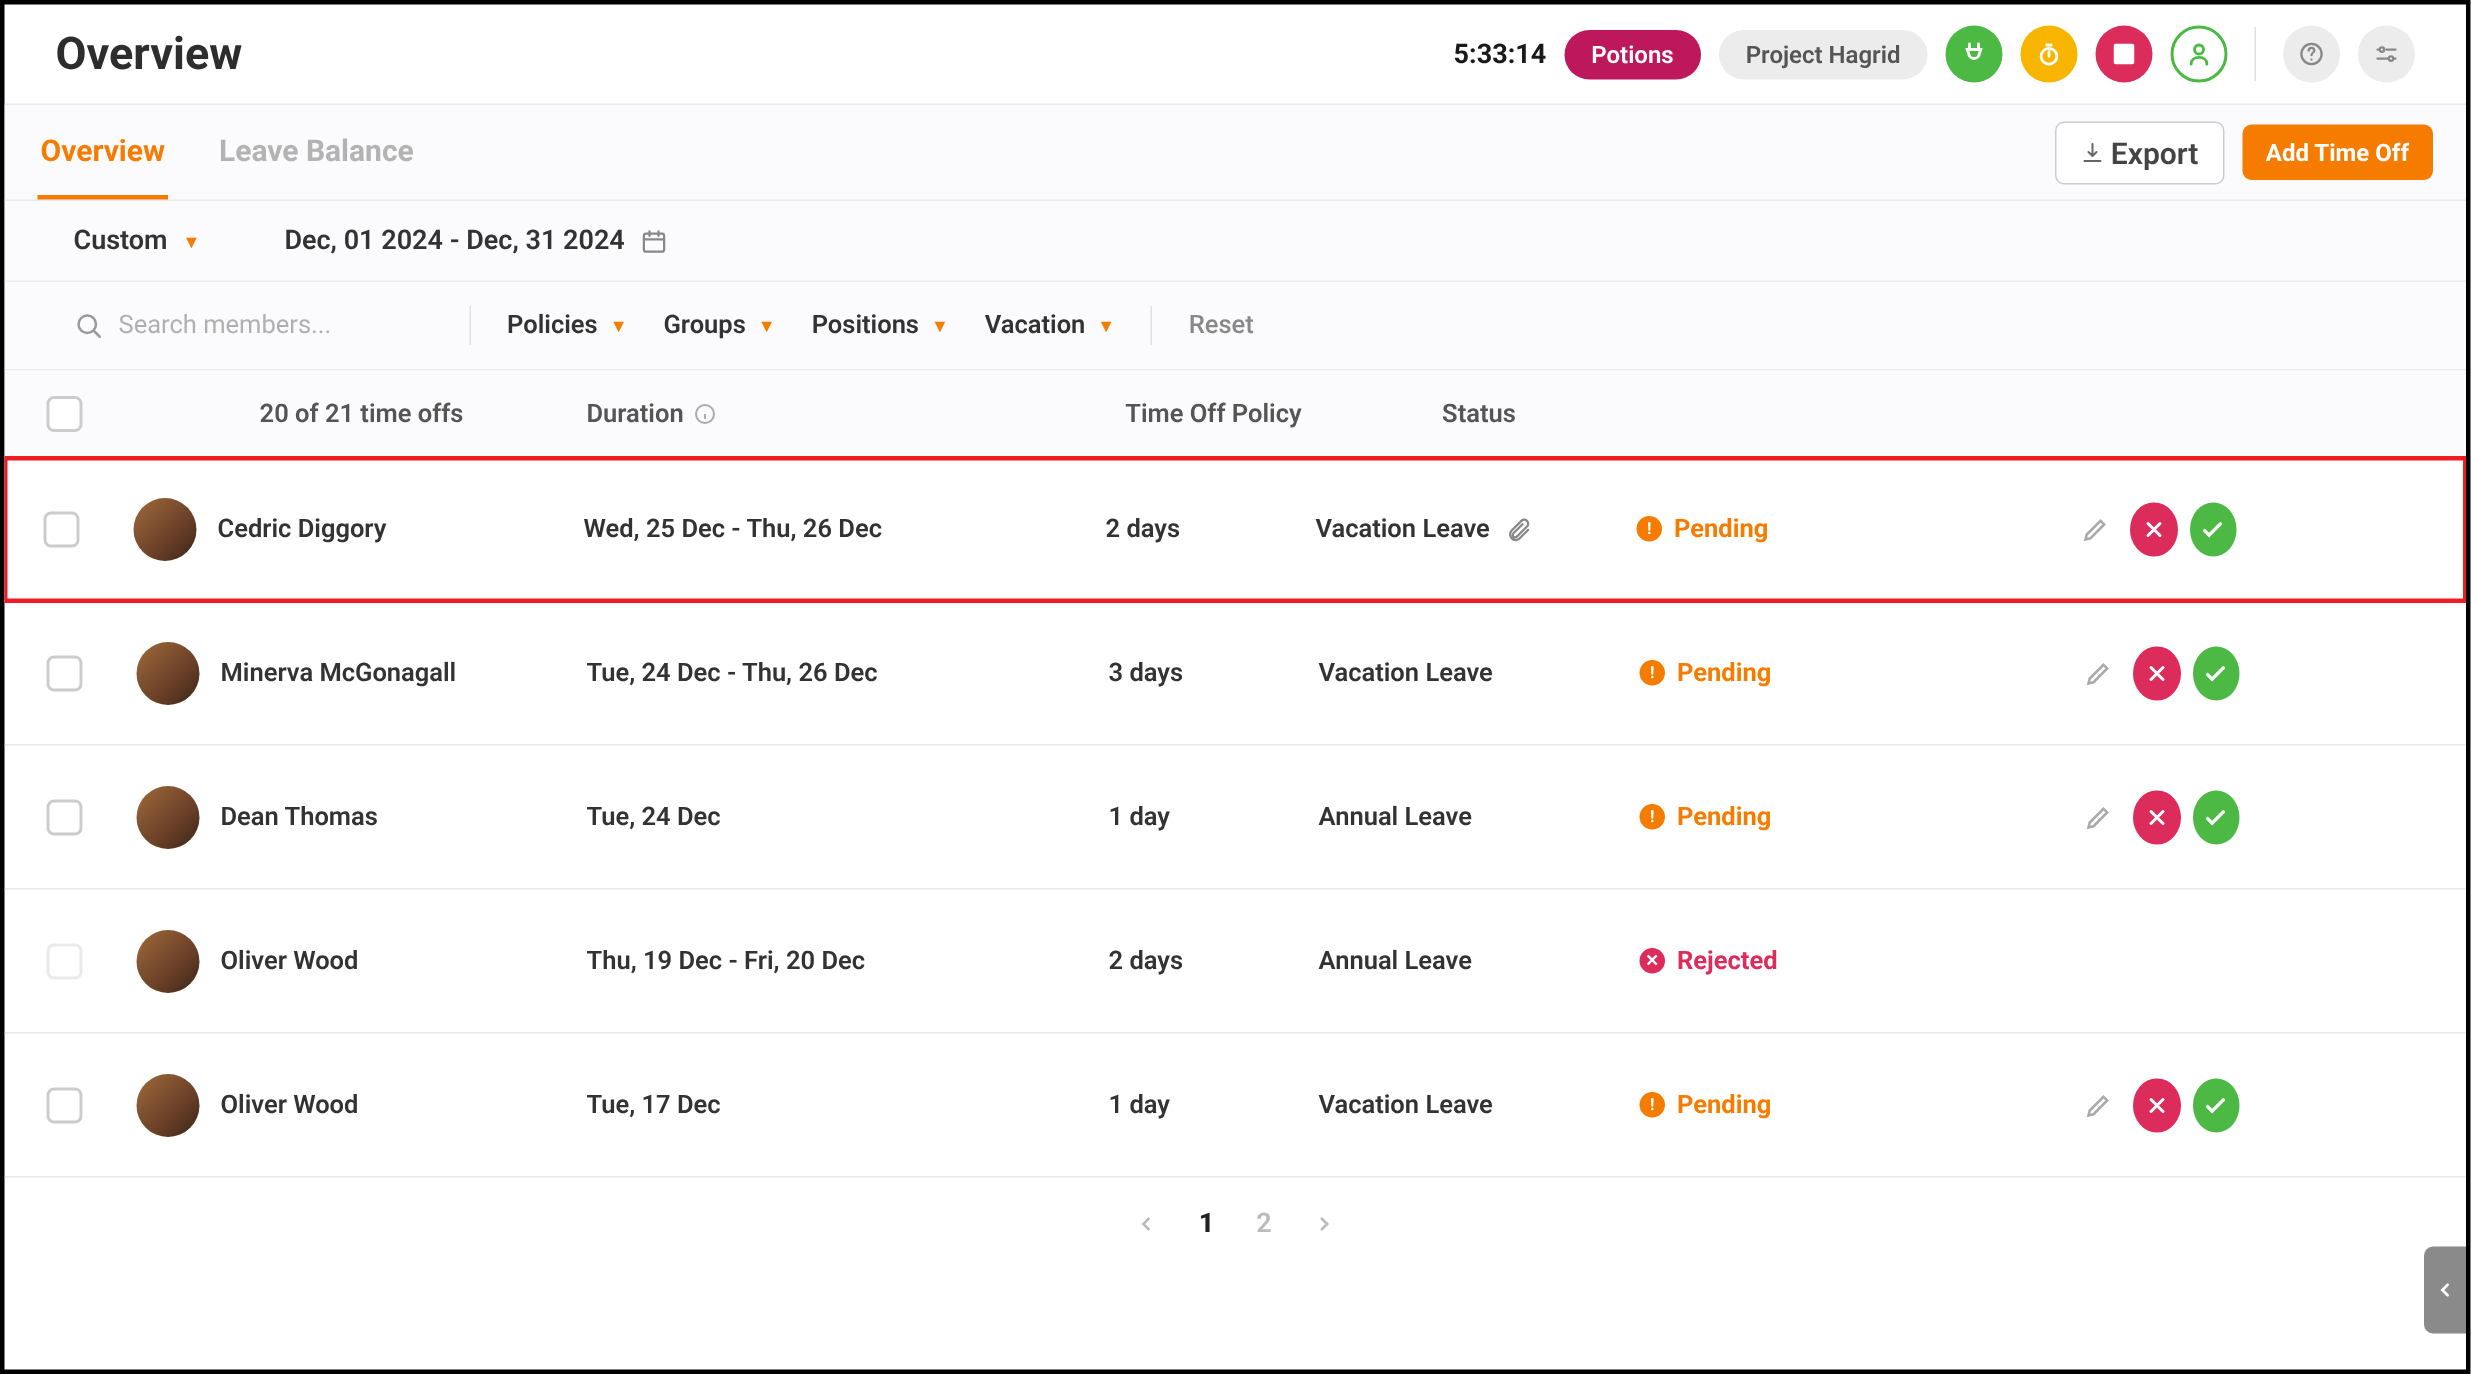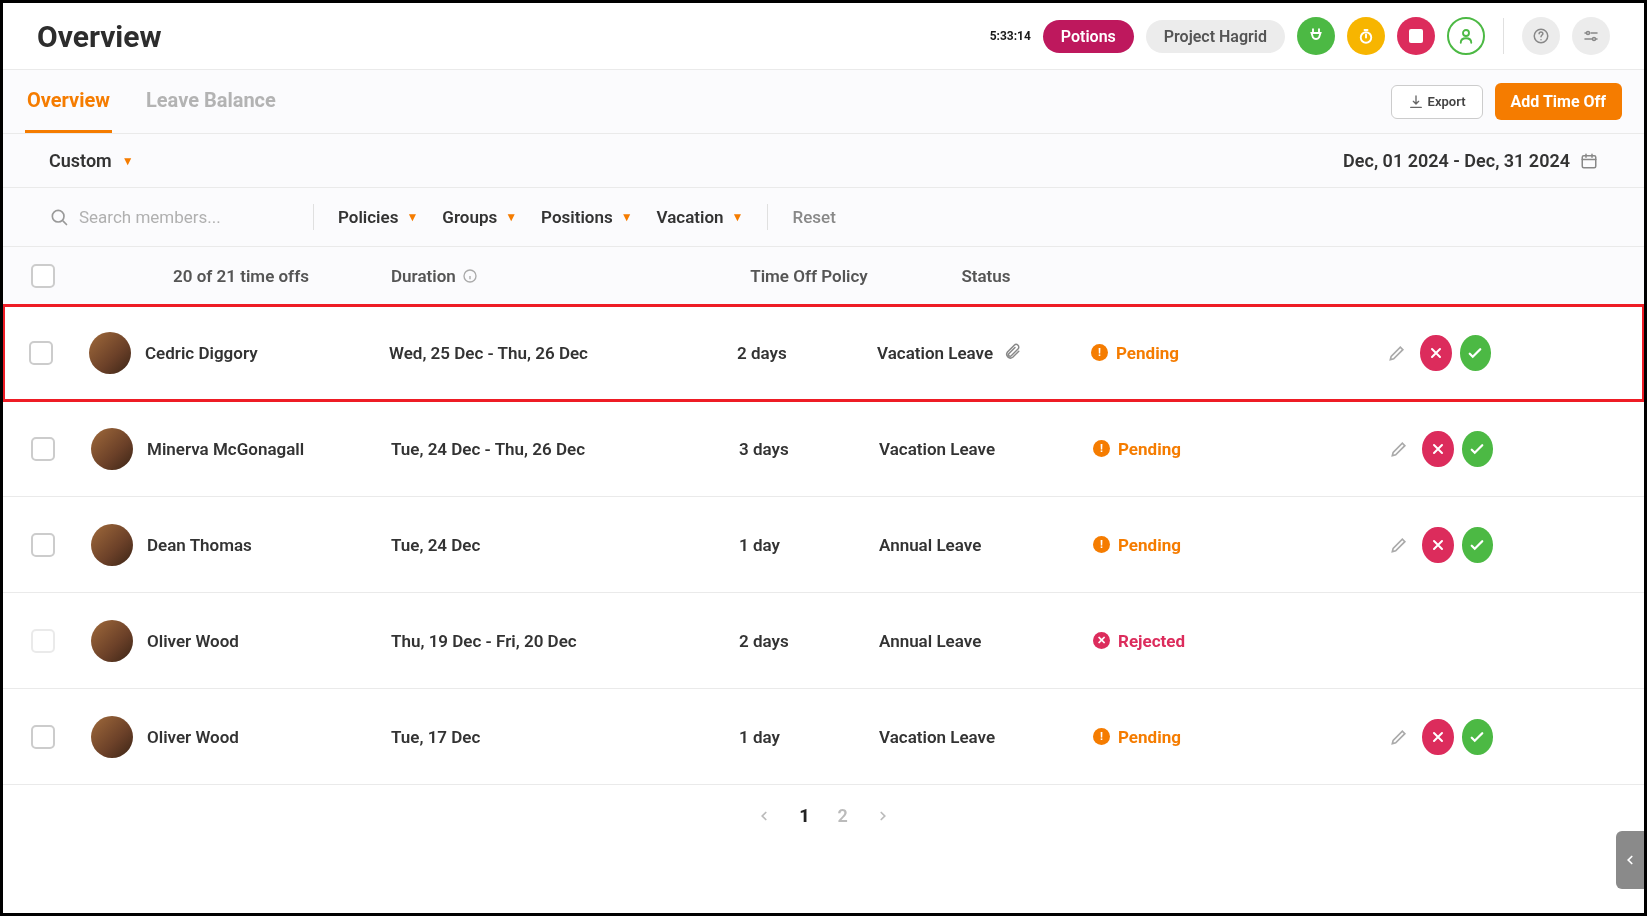--- a/index.html
+++ b/index.html
@@ -29,21 +29,21 @@
       font-size: 30px;
       font-weight: 700;
       color: #2d2d2d;
     }
     .top-right {
       display: flex;
       align-items: center;
       gap: 12px;
     }
     .timer {
-      font-size: 12px;
+      font-size: 18px;
       font-weight: 700;
       color: #1a1a1a;
     }
     .pill {
       padding: 7px 18px;
       border-radius: 999px;
       font-size: 16px;
       font-weight: 600;
       display: inline-flex;
       align-items: center;
@@ -103,21 +103,21 @@
       align-items: center;
     }
     .btn-export {
       padding: 8px 16px;
       background: #fff;
       border: 1px solid #ccc;
       border-radius: 6px;
       display: inline-flex;
       align-items: center;
       gap: 4px;
-      font-size: 13px;
+      font-size: 20px;
       font-weight: 600;
       color: #444;
       cursor: pointer;
     }
     .btn-add {
       padding: 9px 16px;
       background: #f57c00;
       border: none;
       border-radius: 6px;
       font-size: 16px;
@@ -125,21 +125,20 @@
       color: #fff;
       cursor: pointer;
     }
     
     .range-row {
       display: flex;
       align-items: center;
       gap: 56px;
       padding: 16px 46px;
       background: #fbfbfd;
-      justify-content: space-between;
     }
     .range-select, .date-range {
       display: inline-flex;
       align-items: center;
       gap: 10px;
       font-size: 18px;
       font-weight: 600;
       color: #333;
       cursor: pointer;
     }
@@ -232,21 +231,21 @@
     }
     .avatar {
       width: 42px;
       height: 42px;
       border-radius: 50%;
       background: linear-gradient(135deg, #a06a3b 0%, #6b4028 60%, #3a2416 100%);
       flex-shrink: 0;
     }
     .policy-cell {
       display: flex;
-      align-items: flex-start;
+      align-items: flex-end;
       gap: 10px;
     }
     .status-cell {
       display: inline-flex;
       align-items: center;
       gap: 8px;
       font-weight: 700;
     }
     .status-pending { color: #f57c00; }
     .status-rejected { color: #dc2c5c; }

